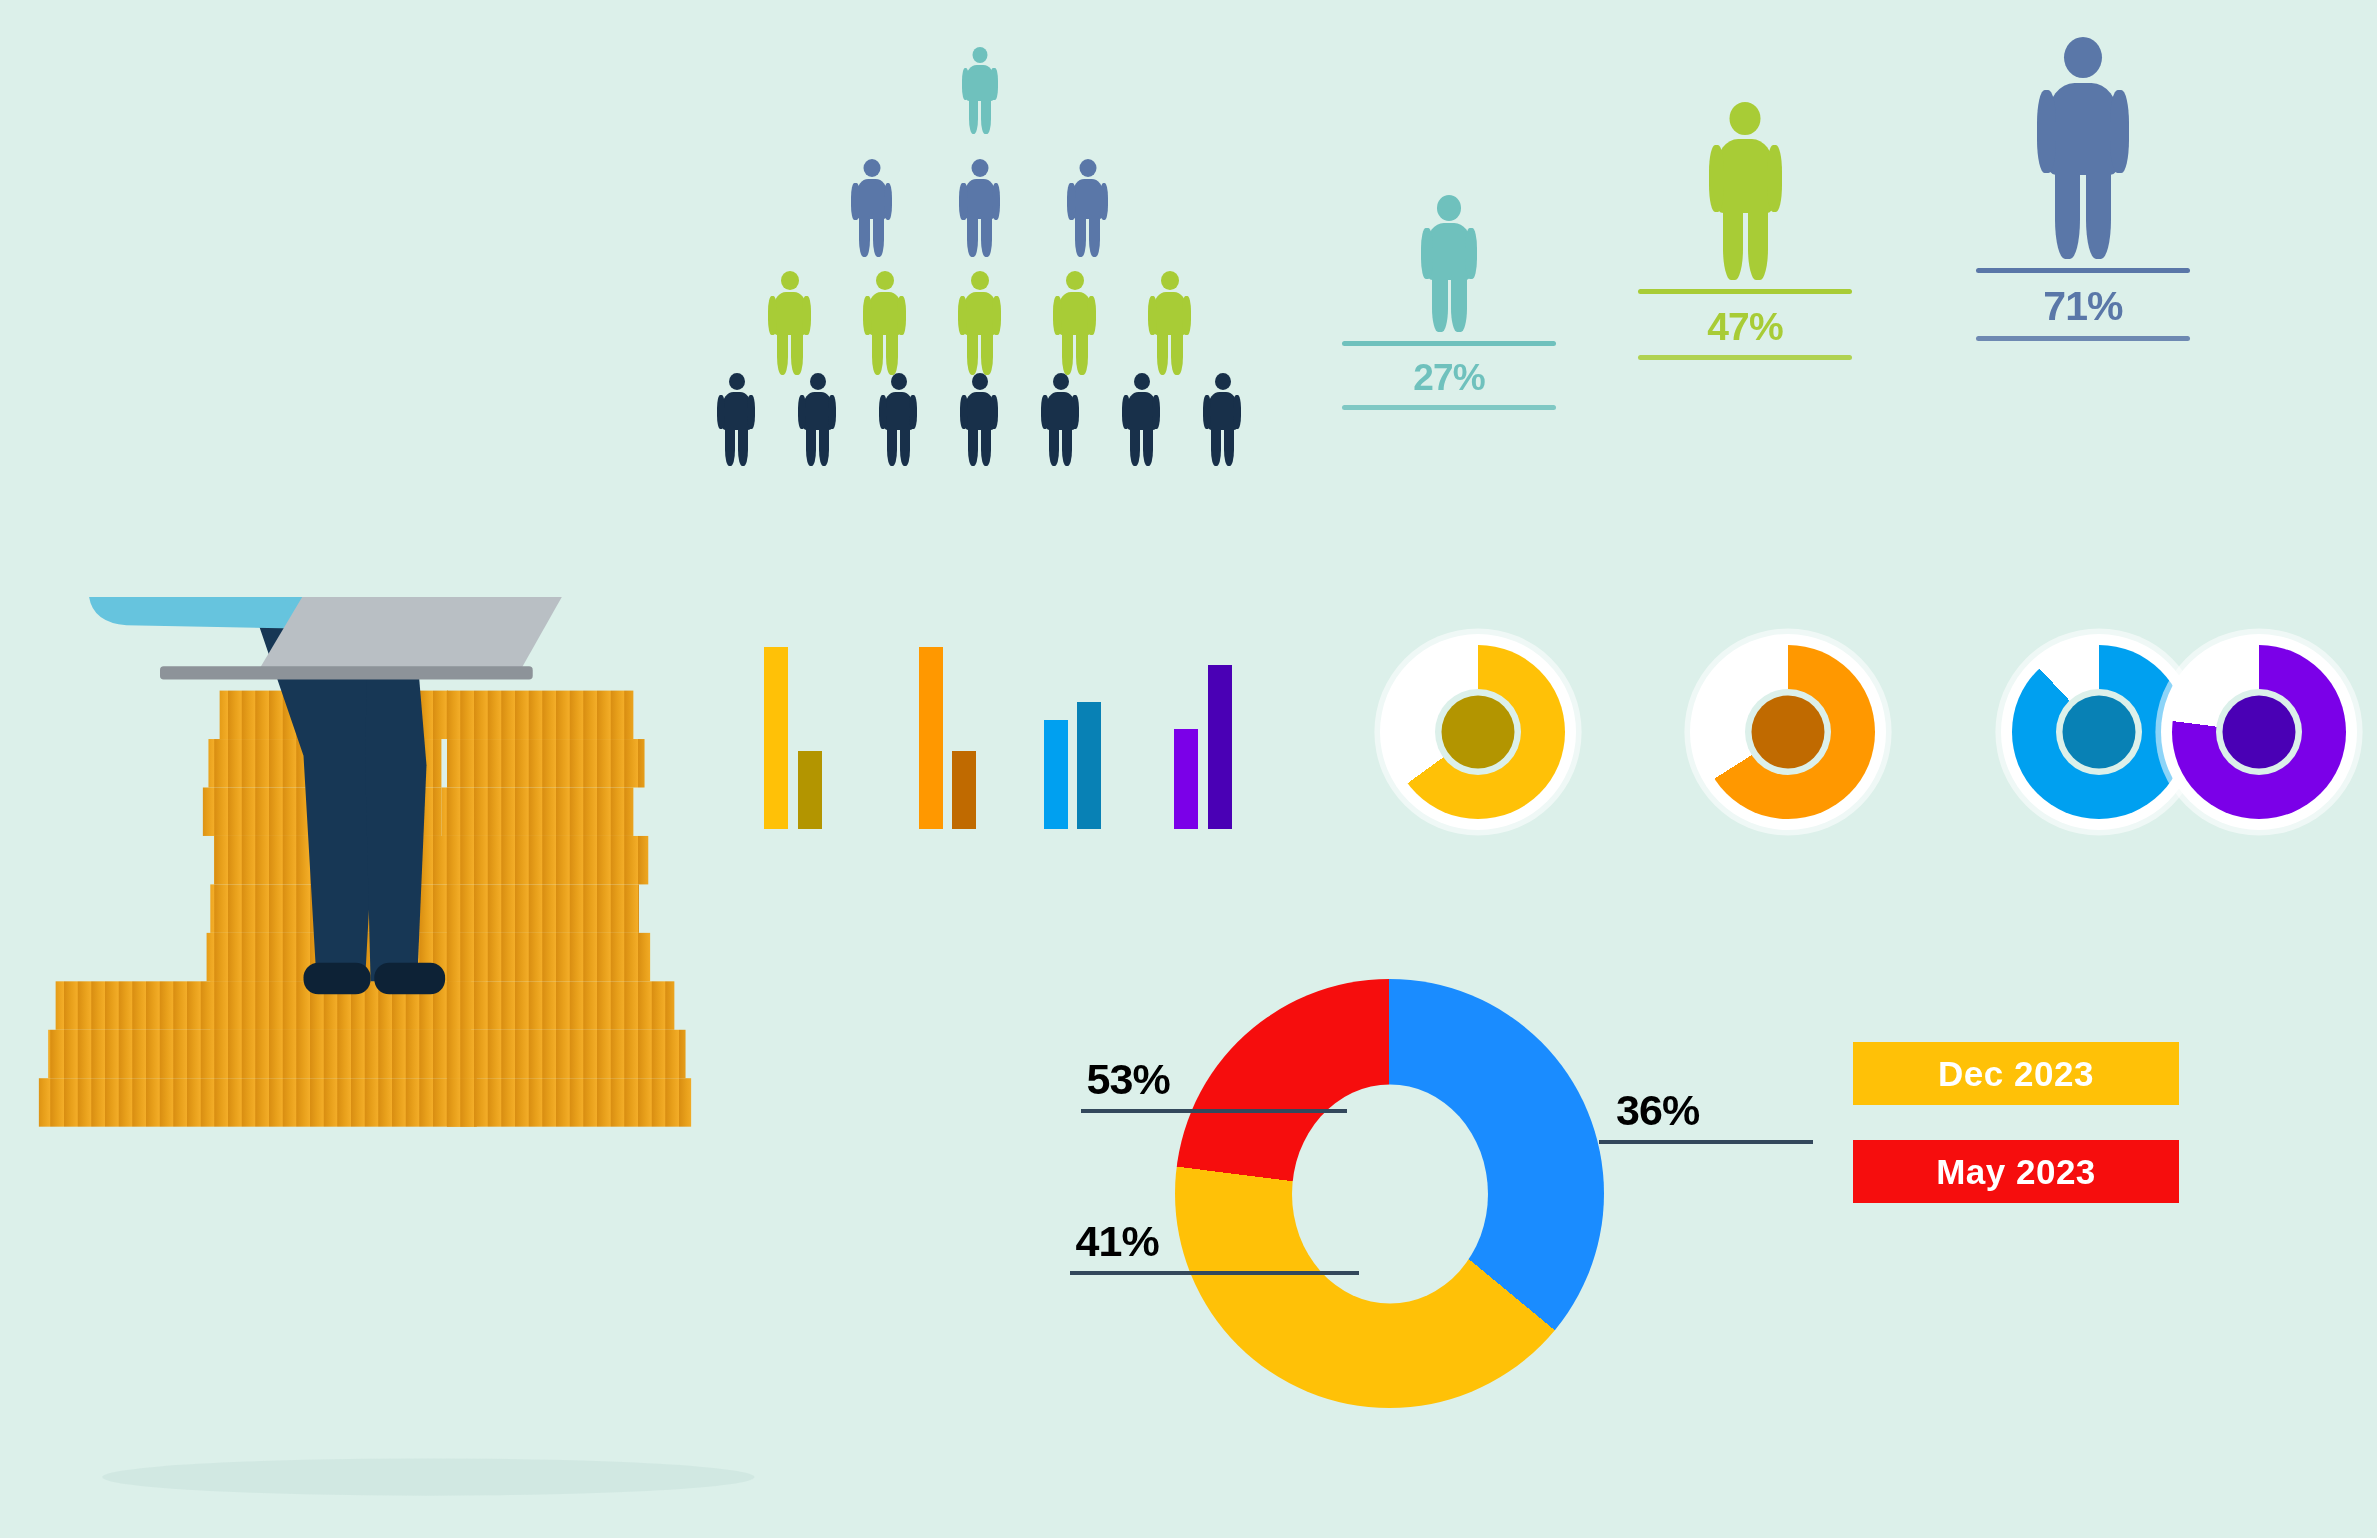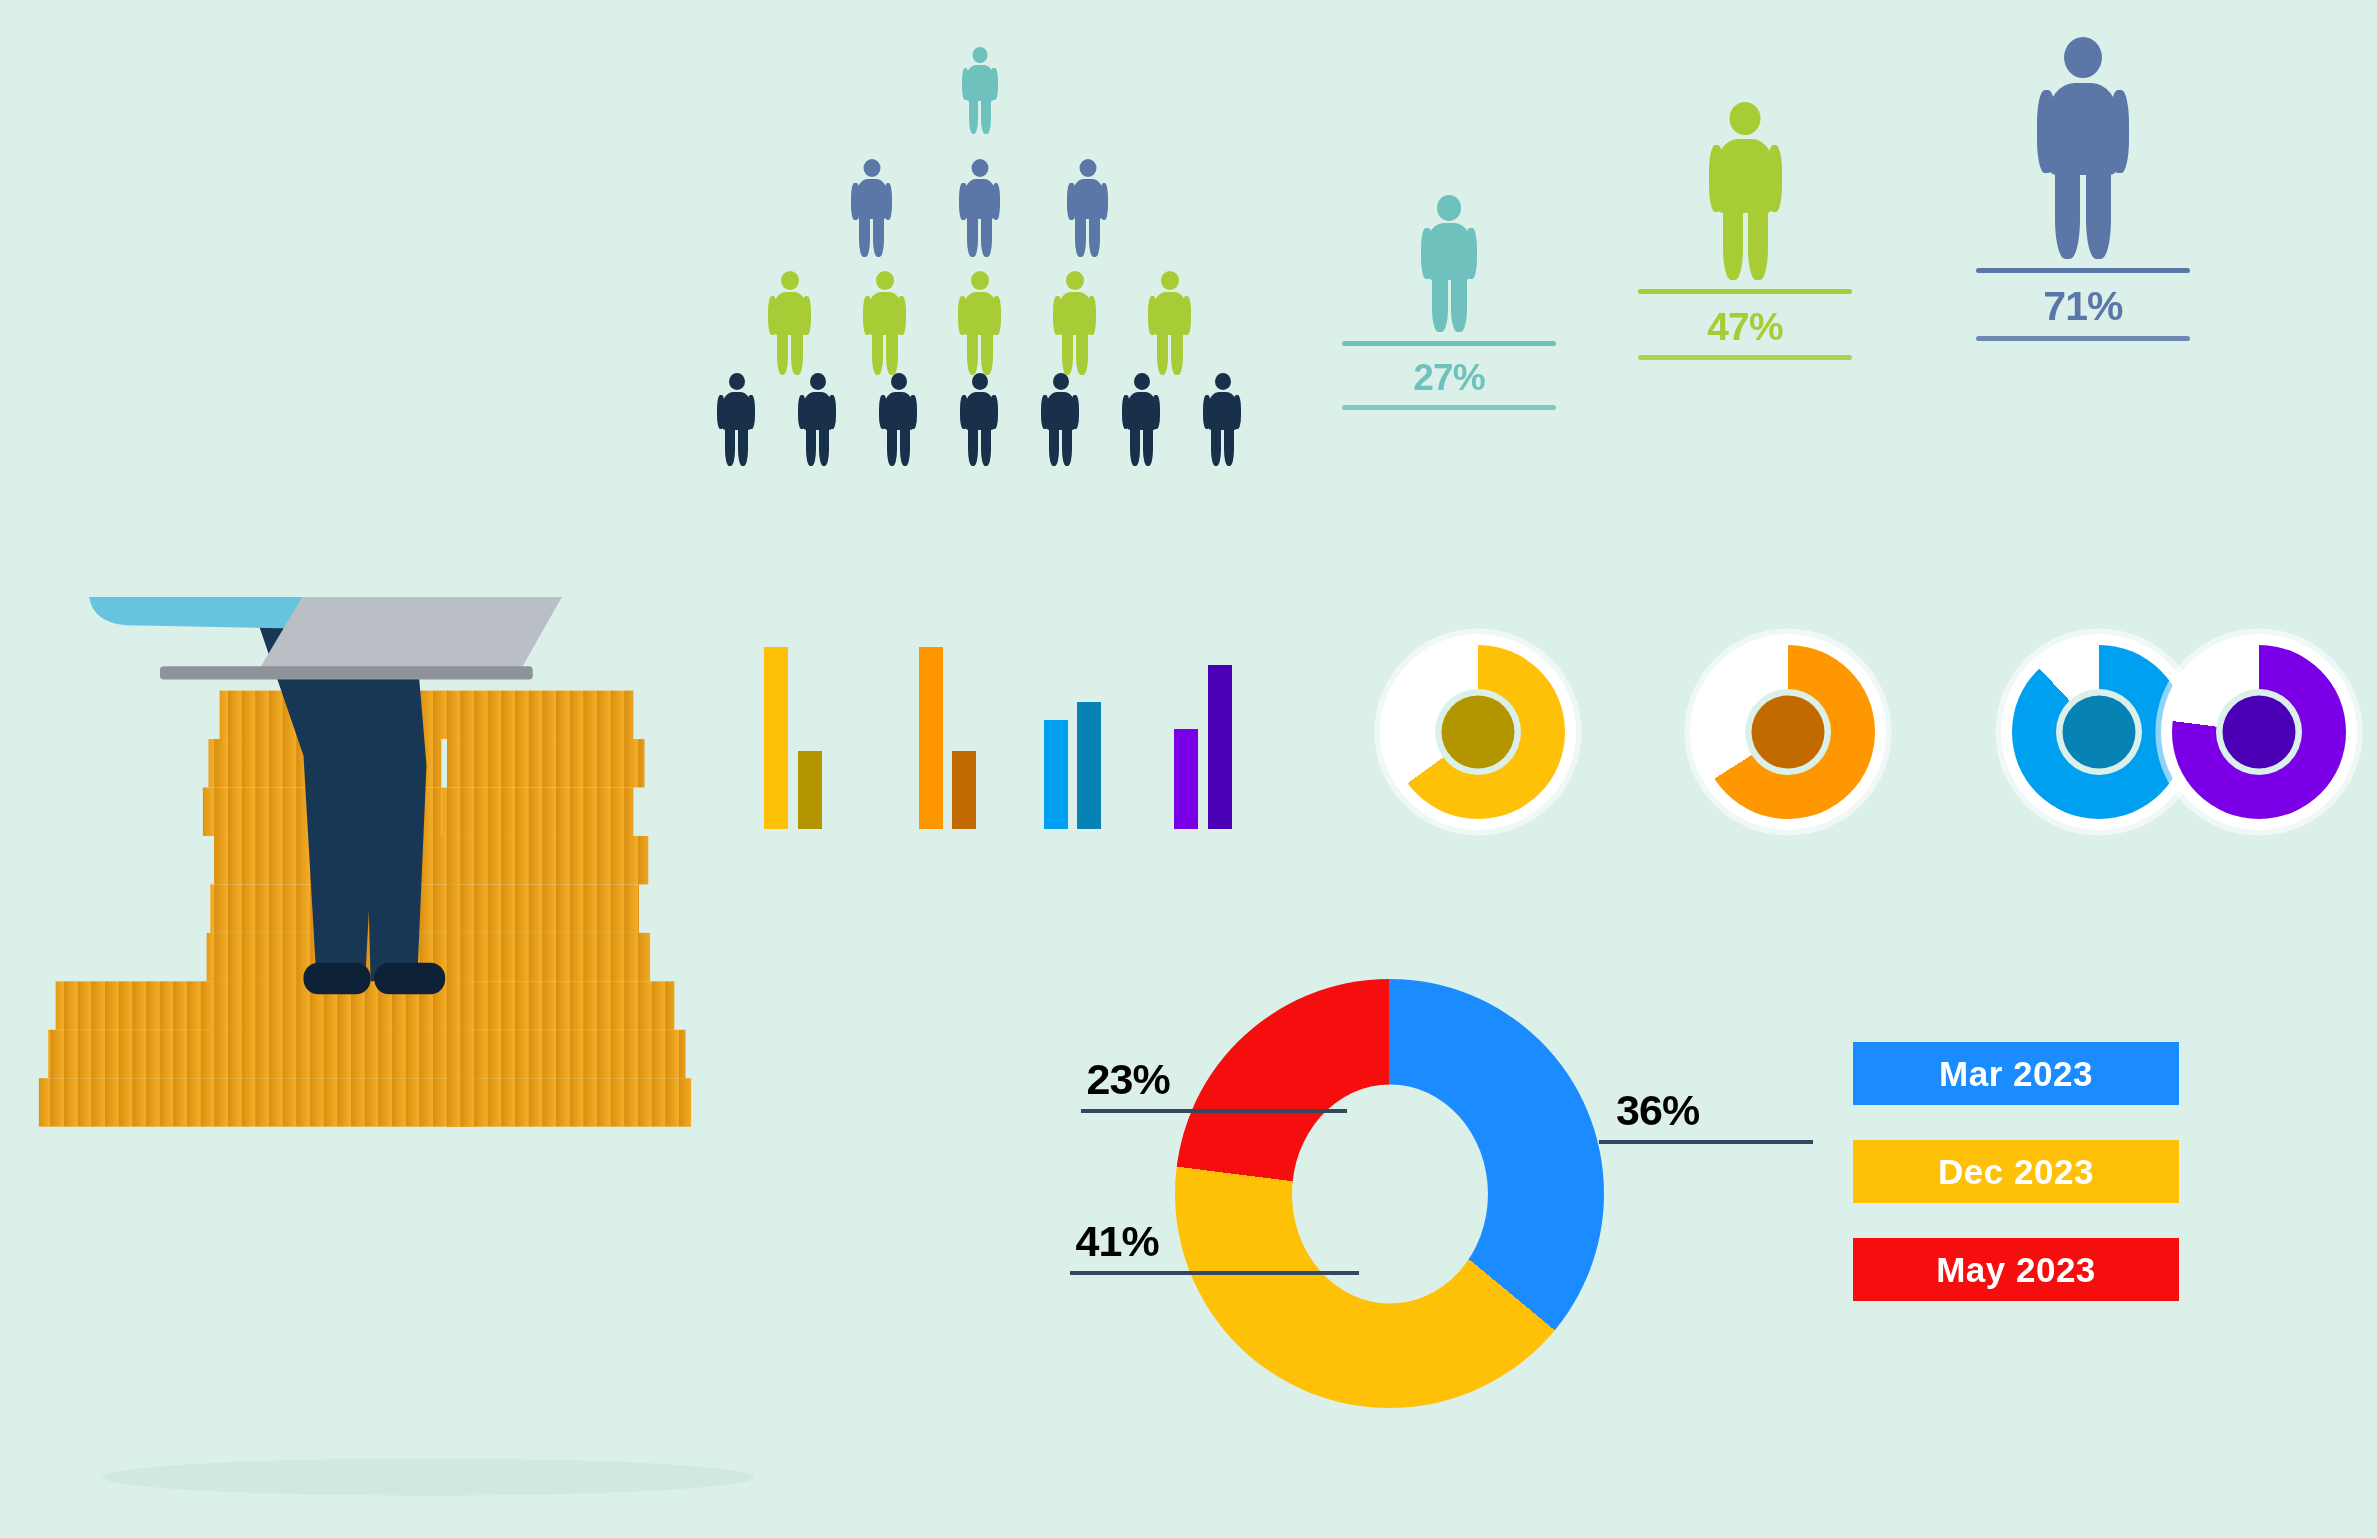--- a/index.html
+++ b/index.html
@@ -314,29 +314,26 @@
   <div id="donut-labels">
       <div class="dlabel" style="left: 1599px; top: 1089px; width: 214px;">
         <div class="num" style="text-align:left;padding-left:17px;">36%</div>
        <div class="lead" style="width:214px;"></div>
       </div>
       <div class="dlabel" style="left: 1070px; top: 1220px; width: 289px;">
         <div class="num" style="text-align:left;padding-left:5.6px;">41%</div>
        <div class="lead" style="width:289px;"></div>
       </div>
       <div class="dlabel" style="left: 1081px; top: 1058px; width: 266px;">
-        <div class="num" style="text-align:left;padding-left:5.6px;">23%</div>
+        <div class="num" style="text-align:left;padding-left:5.6px;">53%</div>
        <div class="lead" style="width:266px;"></div>
       </div>
     </div>
 
   <div id="legend">
-      <div class="legend-item" style="background: rgb(26, 140, 255);">
-        <span>Mar 2023</span>
-      </div>
       <div class="legend-item" style="background: rgb(255, 193, 7);">
         <span>Dec 2023</span>
       </div>
       <div class="legend-item" style="background: rgb(246, 13, 13);">
         <span>May 2023</span>
       </div>
     </div>
 
   <div id="illustration">
     <svg width="820" height="914" viewBox="0 0 880 980">

